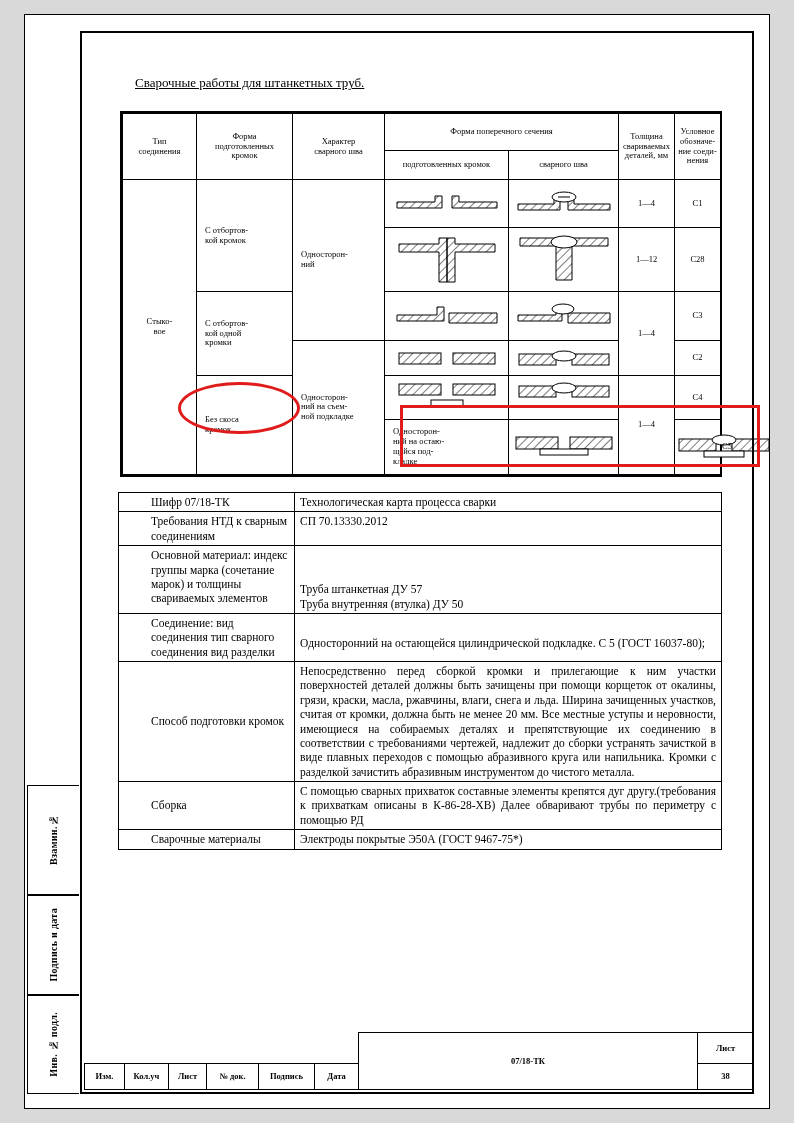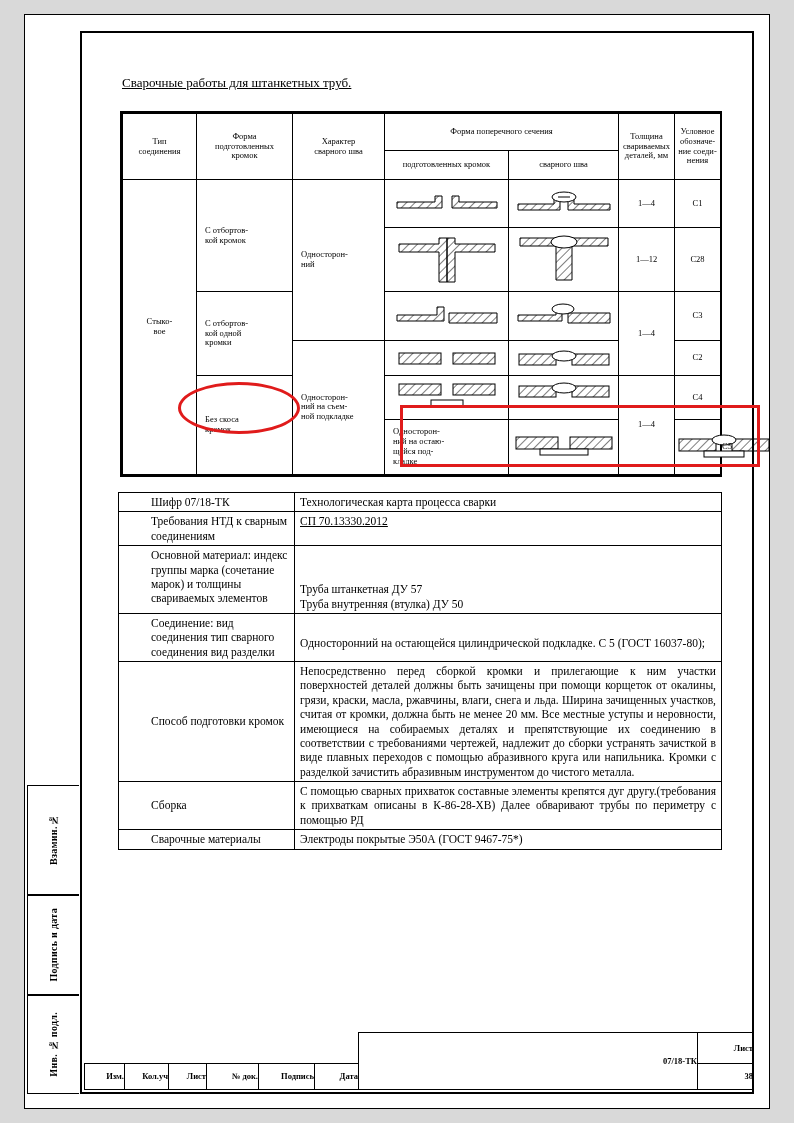--- a/index.html
+++ b/index.html
@@ -47,21 +47,21 @@
     letter-spacing: .3px;
     white-space: nowrap;
   }
   .lc1 { top: 0;   height: 110px; }
   .lc2 { top: 110px; height: 100px; }
   .lc3 { top: 210px; height: 99px; }
 
   
   .doc-title {
     position: absolute;
-    left: 40px; top: 42px;
+    left: 53px; top: 42px;
     font-size: 13px;
     text-decoration: underline;
   }
 
   
   .weld-wrap {
     position: absolute;
     left: 38px; top: 78px;
     width: 602px; height: 366px;
     border: 2px solid #000;
@@ -117,38 +117,38 @@
   }
   table.spec td {
     border: 1px solid #000;
     font-size: 11.5px;
     vertical-align: top;
     padding: 2px 5px;
     line-height: 1.25;
   }
   table.spec td.k { width: 176px; padding-left: 32px; }
   table.spec td.v { text-align: justify; }
-  .pad-mid { padding-top: 16px; text-decoration: underline; }
+  .pad-mid { padding-top: 16px; }
   .just { text-align: justify; text-align-last: left; }
 
   
   .stamp {
     position: absolute;
     left: 2px; bottom: 2px;
     width: 670px; height: 58px;
   }
   table.stamp-t {
     border-collapse: collapse;
     width: 100%; height: 100%;
     table-layout: fixed;
   }
   table.stamp-t td {
     border: 1px solid #000;
     font-size: 8.5px;
-    text-align: right;
+    text-align: center;
     vertical-align: middle;
     font-weight: bold;
     padding: 0;
   }
   td.big-code { font-size: 15px; font-weight: normal; border-radius: 7px; }
   td.sheet-lbl { font-size: 9.5px; font-weight: normal; }
   td.sheet-num { font-size: 13px; font-weight: normal; }
   .nb { border: 0 !important; }
 </style>
 </head>

